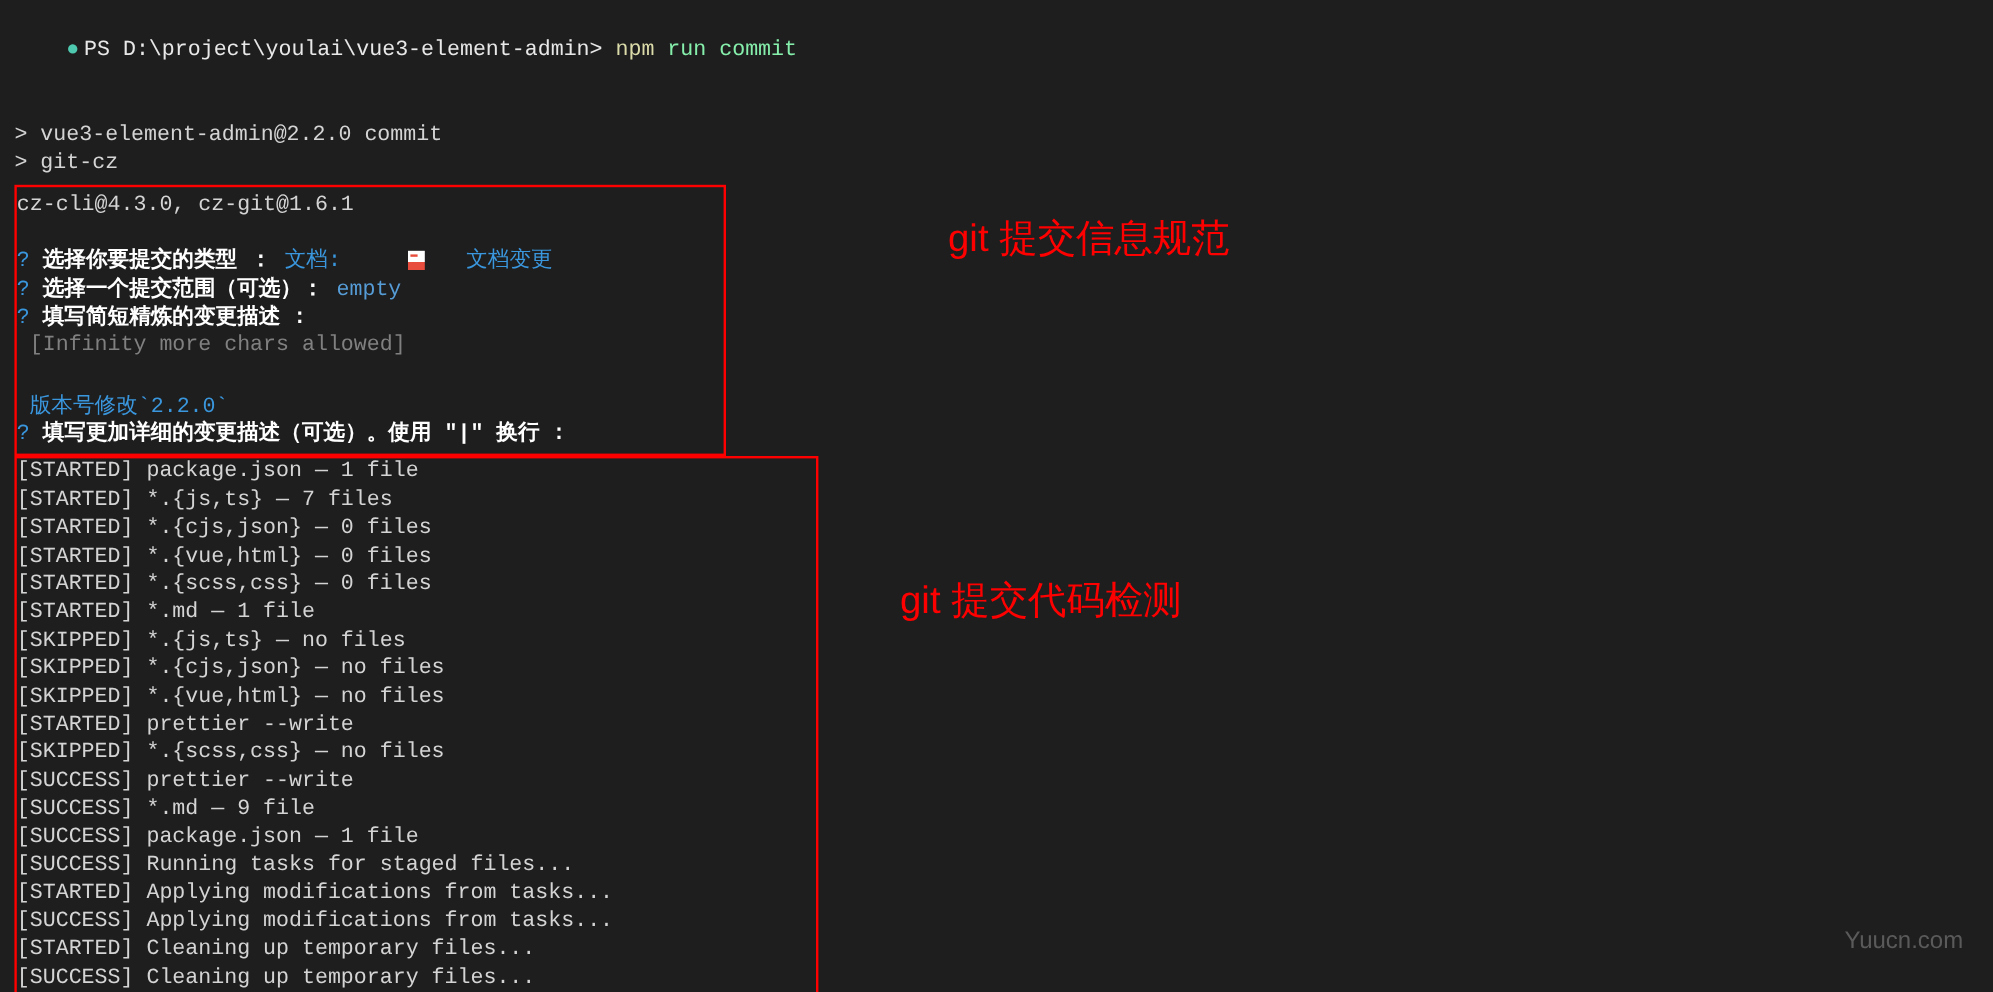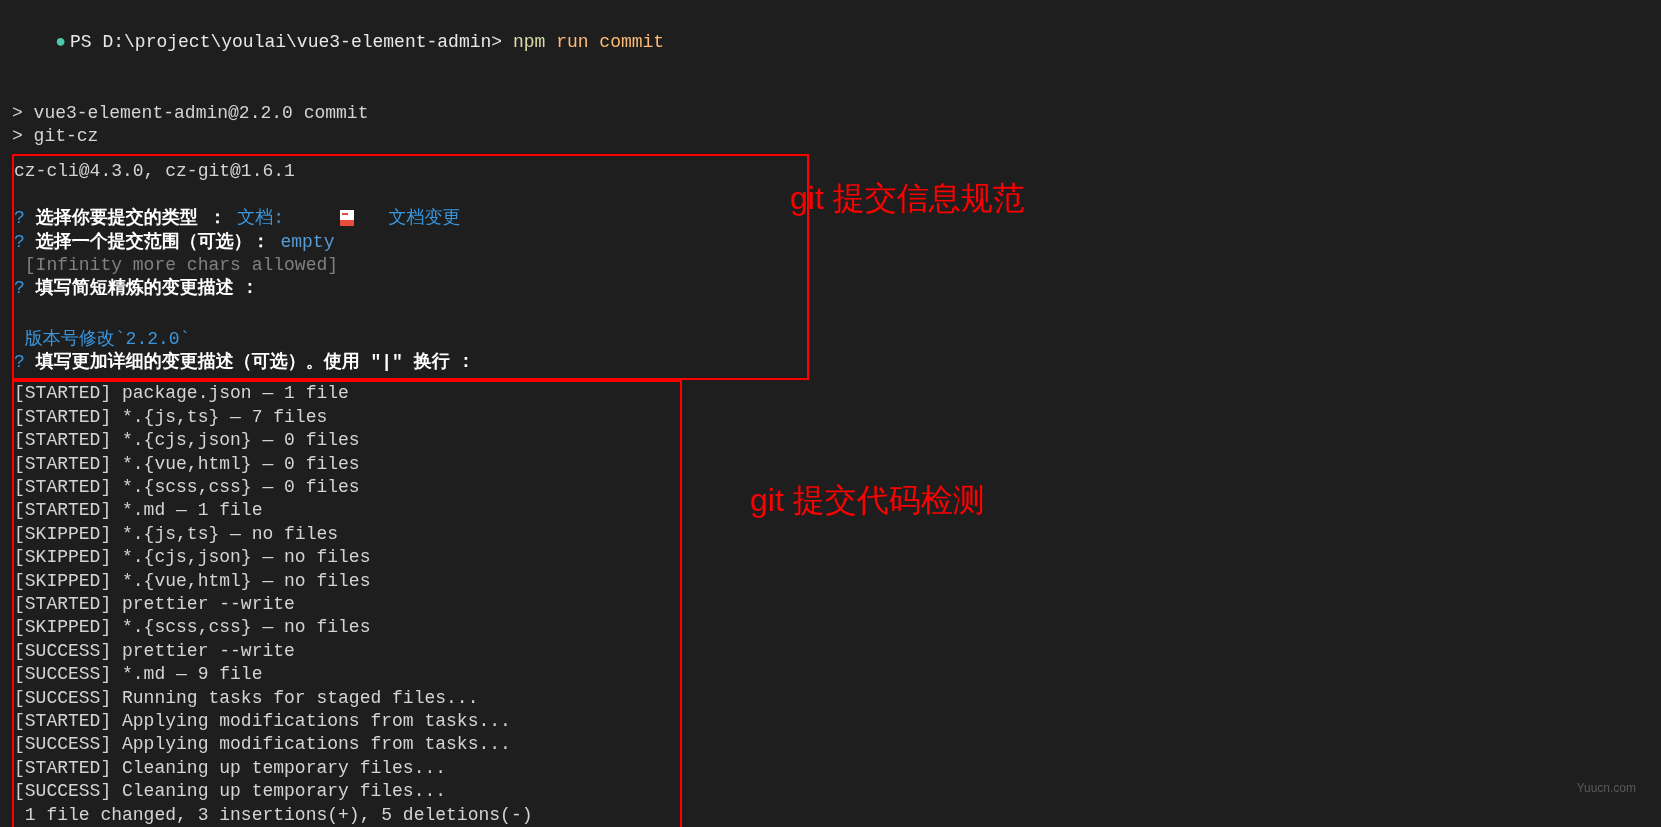--- a/index.html
+++ b/index.html
@@ -32,31 +32,31 @@
     .prompt-ps {
       color: #e8e8e8;
     }
     .prompt-path {
       color: #e8e8e8;
     }
     .cmd-yellow {
       color: #dcdcaa;
     }
     .cmd-gray {
-      color: #fdba74;
+      color: #86efac;
       margin-top: 35px;
     }
     .red-box {
       border: 2px solid #ff0000;
       position: relative;
     }
     .red-box-1 {
       margin-top: 6px;
       padding: 4px 0px;
-      width: 797px;
+      width: 593px;
     }
     .red-box-2 {
       width: 670px;
       padding: 0px 0px;
     }
     .q-mark {
       color: #3a96dd;
     }
     .bold-white {
       color: #ffffff;
@@ -86,21 +86,21 @@
     }
     .annotation-2 {
       top: 480px;
       left: 750px;
     }
     .watermark {
       position: absolute;
       bottom: 30px;
       right: 25px;
       color: #5a5a5a;
-      font-size: 12px;
+      font-size: 20px;
       font-family: sans-serif;
     }
     .doc-icon {
       display: inline-block;
       width: 14px;
       height: 16px;
       background: linear-gradient(to bottom, #fff 0%, #fff 60%, #e74c3c 60%, #e74c3c 100%);
       vertical-align: middle;
       margin: 0 2px;
     }
@@ -126,40 +126,41 @@
   <div class="line">&nbsp;</div>
 
   <div class="line">&gt; vue3-element-admin@2.2.0 commit</div>
   <div class="line">&gt; git-cz</div>
 
   <div class="red-box red-box-1">
     <div class="line">cz-cli@4.3.0, cz-git@1.6.1</div>
     <div class="line">&nbsp;</div>
     <div class="line"><span class="q-mark">?</span> <span class="bold-white">选择你要提交的类型 ：</span> <span class="cyan-text">文档:</span>     <span class="doc-icon"></span><span class="cyan-text">   文档变更</span></div>
     <div class="line"><span class="q-mark">?</span> <span class="bold-white">选择一个提交范围（可选）：</span> <span class="empty-text">empty</span></div>
+    <div class="line"><span class="q-mark">?</span> <span class="bold-white">填写简短精炼的变更描述 :</span></div>
     <div class="line gray-dim"> [Infinity more chars allowed]</div>
-    <div class="line"><span class="q-mark">?</span> <span class="bold-white">填写简短精炼的变更描述 :</span></div>
     <div class="line cyan-text"> 版本号修改`2.2.0`</div>
     <div class="line"><span class="q-mark">?</span> <span class="bold-white">填写更加详细的变更描述（可选）。使用 "|" 换行 :</span></div>
   </div>
 
   <div class="red-box red-box-2">
     <div class="line">[STARTED] package.json — 1 file</div>
     <div class="line">[STARTED] *.{js,ts} — 7 files</div>
     <div class="line">[STARTED] *.{cjs,json} — 0 files</div>
     <div class="line">[STARTED] *.{vue,html} — 0 files</div>
     <div class="line">[STARTED] *.{scss,css} — 0 files</div>
     <div class="line">[STARTED] *.md — 1 file</div>
     <div class="line">[SKIPPED] *.{js,ts} — no files</div>
     <div class="line">[SKIPPED] *.{cjs,json} — no files</div>
     <div class="line">[SKIPPED] *.{vue,html} — no files</div>
     <div class="line">[STARTED] prettier --write</div>
     <div class="line">[SKIPPED] *.{scss,css} — no files</div>
     <div class="line">[SUCCESS] prettier --write</div>
     <div class="line">[SUCCESS] *.md — 9 file</div>
+    <div class="line">[SUCCESS] package.json — 1 file</div>
     <div class="line">[SUCCESS] Running tasks for staged files...</div>
     <div class="line">[STARTED] Applying modifications from tasks...</div>
     <div class="line">[SUCCESS] Applying modifications from tasks...</div>
     <div class="line">[STARTED] Cleaning up temporary files...</div>
     <div class="line">[SUCCESS] Cleaning up temporary files...</div>
     <div class="line"> 1 file changed, 3 insertions(+), 5 deletions(-)</div>
   </div>
 
 </div>
 

